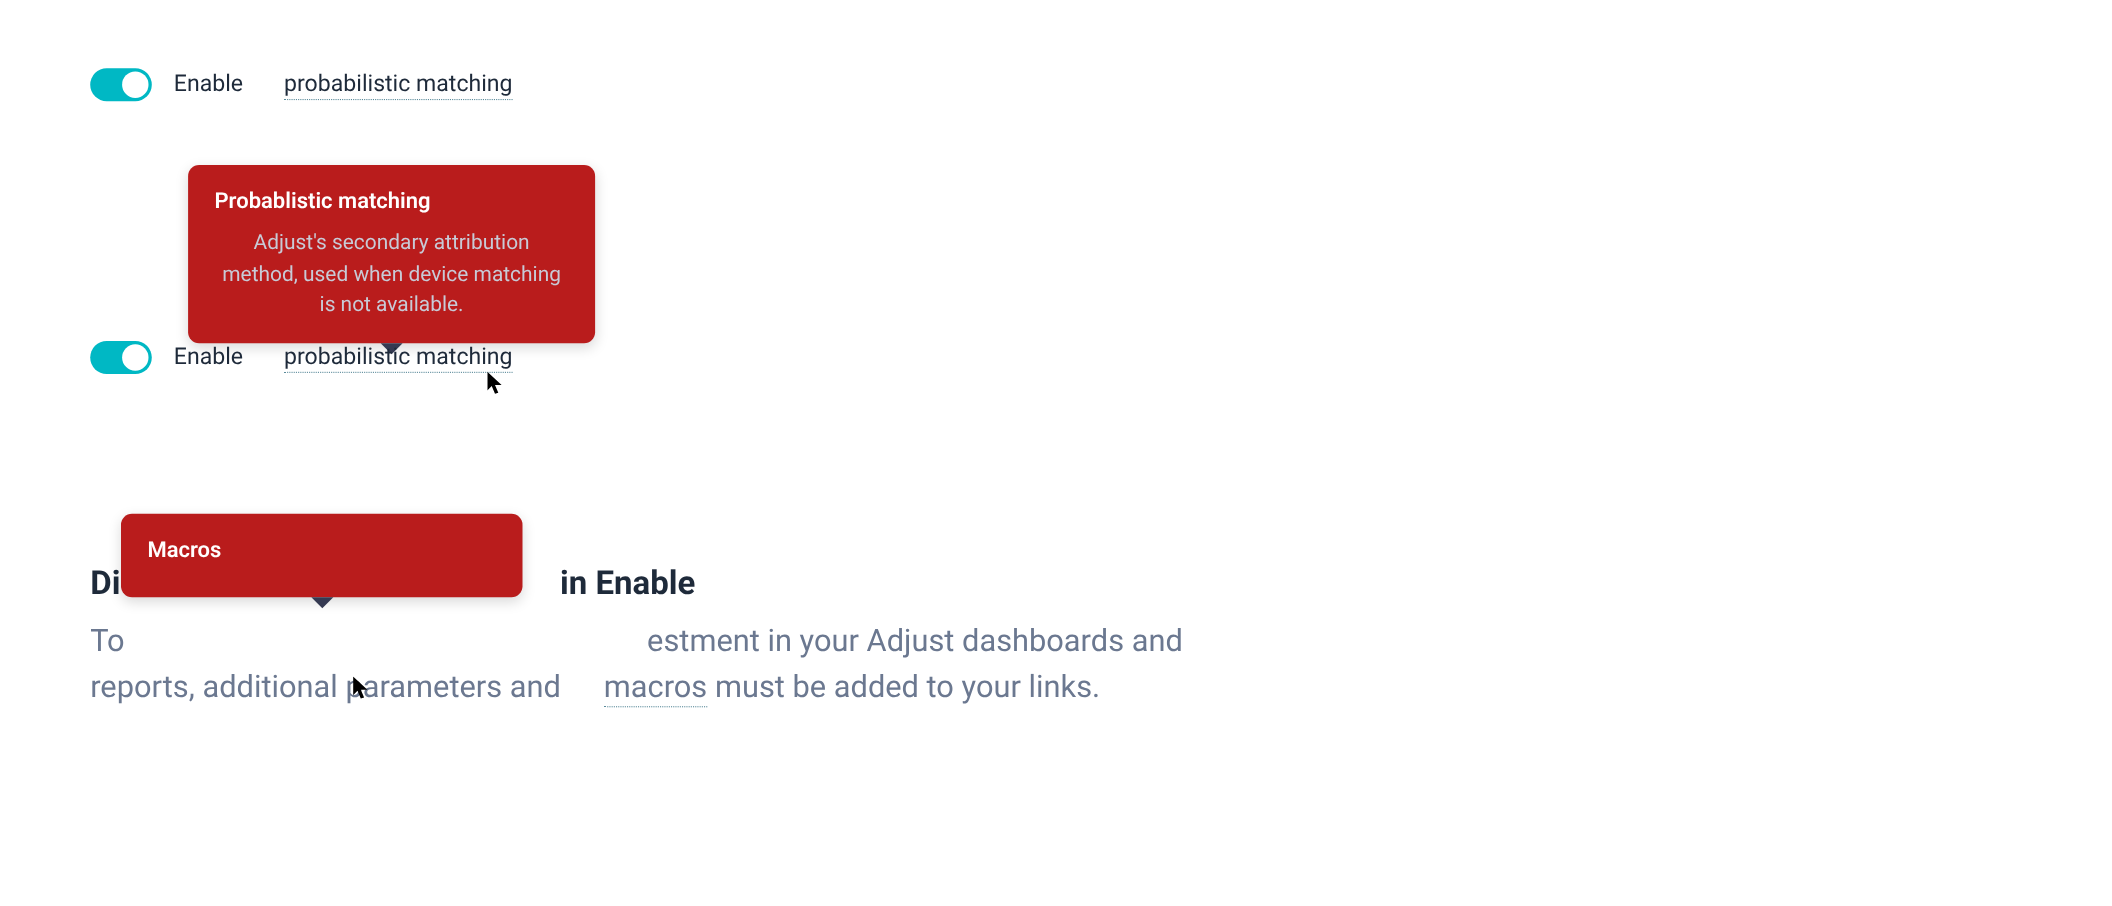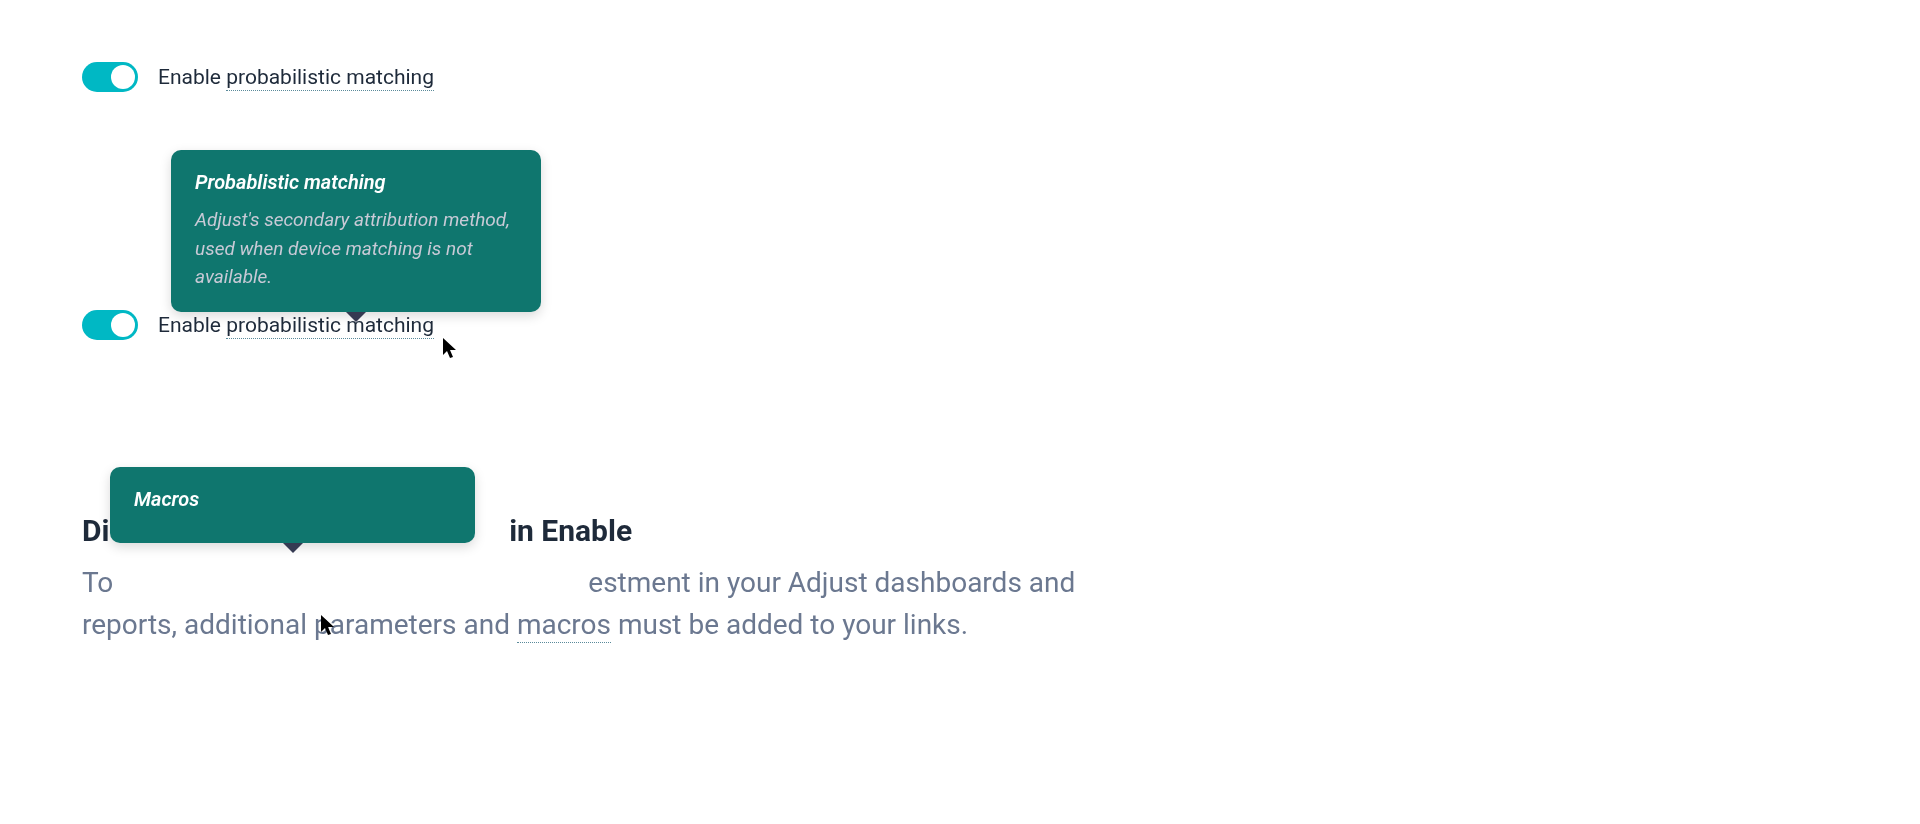--- a/index.html
+++ b/index.html
@@ -45,30 +45,30 @@
       top: 3px;
       right: 3px;
     }
     .toggle-label {
       font-size: 21px;
       color: #1e2a3a;
     }
     .dotted-term {
       border-bottom: 1px dotted #5a8a9a;
       padding-bottom: 1px;
+      margin-left: 32px;
     }
     .tooltip {
       position: absolute;
-      background: #0f766e;
+      background: #b91c1c;
       color: #d8dae3;
       border-radius: 10px;
       padding: 20px 24px;
       box-shadow: 0 4px 12px rgba(0,0,0,0.15);
       max-width: 370px;
-      font-style: italic;
     }
     .tooltip::after {
       content: "";
       position: absolute;
       bottom: -10px;
       left: var(--arrow-left, 50%);
       transform: translateX(-50%);
       width: 0;
       height: 0;
       border-left: 10px solid transparent;
@@ -90,20 +90,21 @@
     .tooltip-title {
       font-size: 20px;
       font-weight: 600;
       color: #ffffff;
       margin-bottom: 12px;
     }
     .tooltip-body {
       font-size: 19px;
       line-height: 1.5;
       color: #c8cad6;
+      text-align: center;
     }
     .section-heading {
       position: absolute;
       left: 82px;
       top: 513px;
       font-size: 30px;
       font-weight: 700;
       color: #1e2a3a;
     }
     .section-body {

